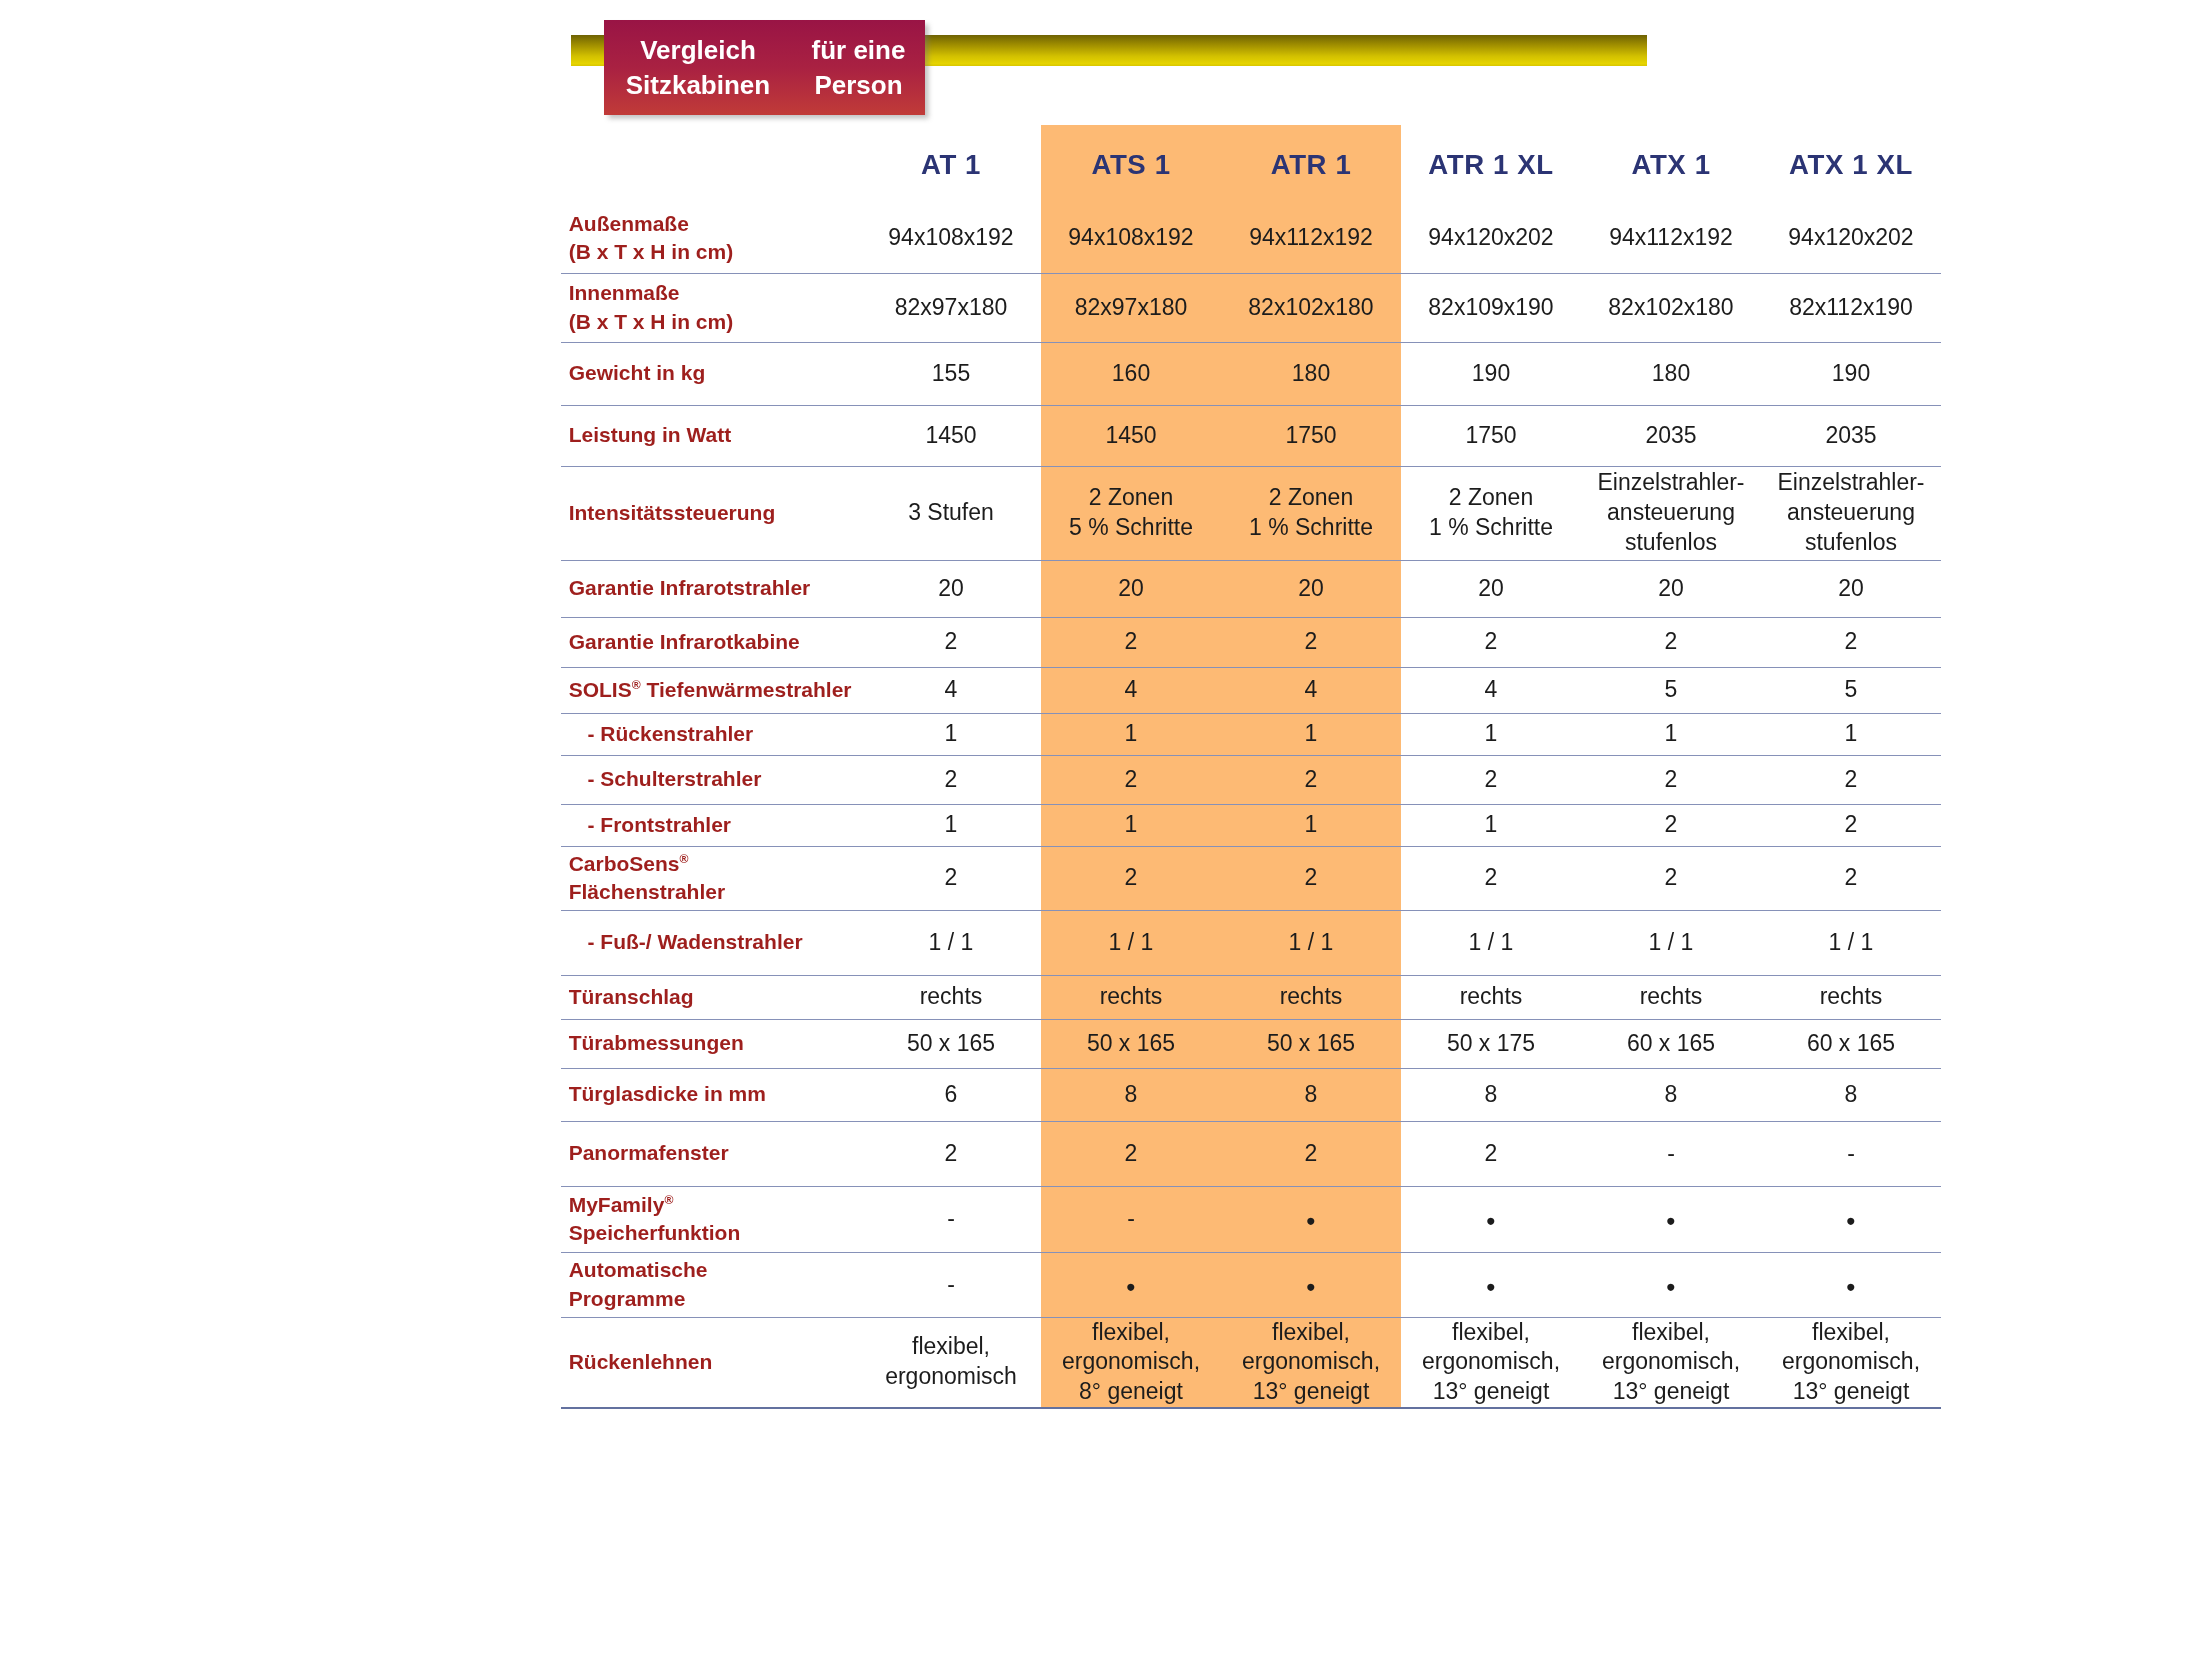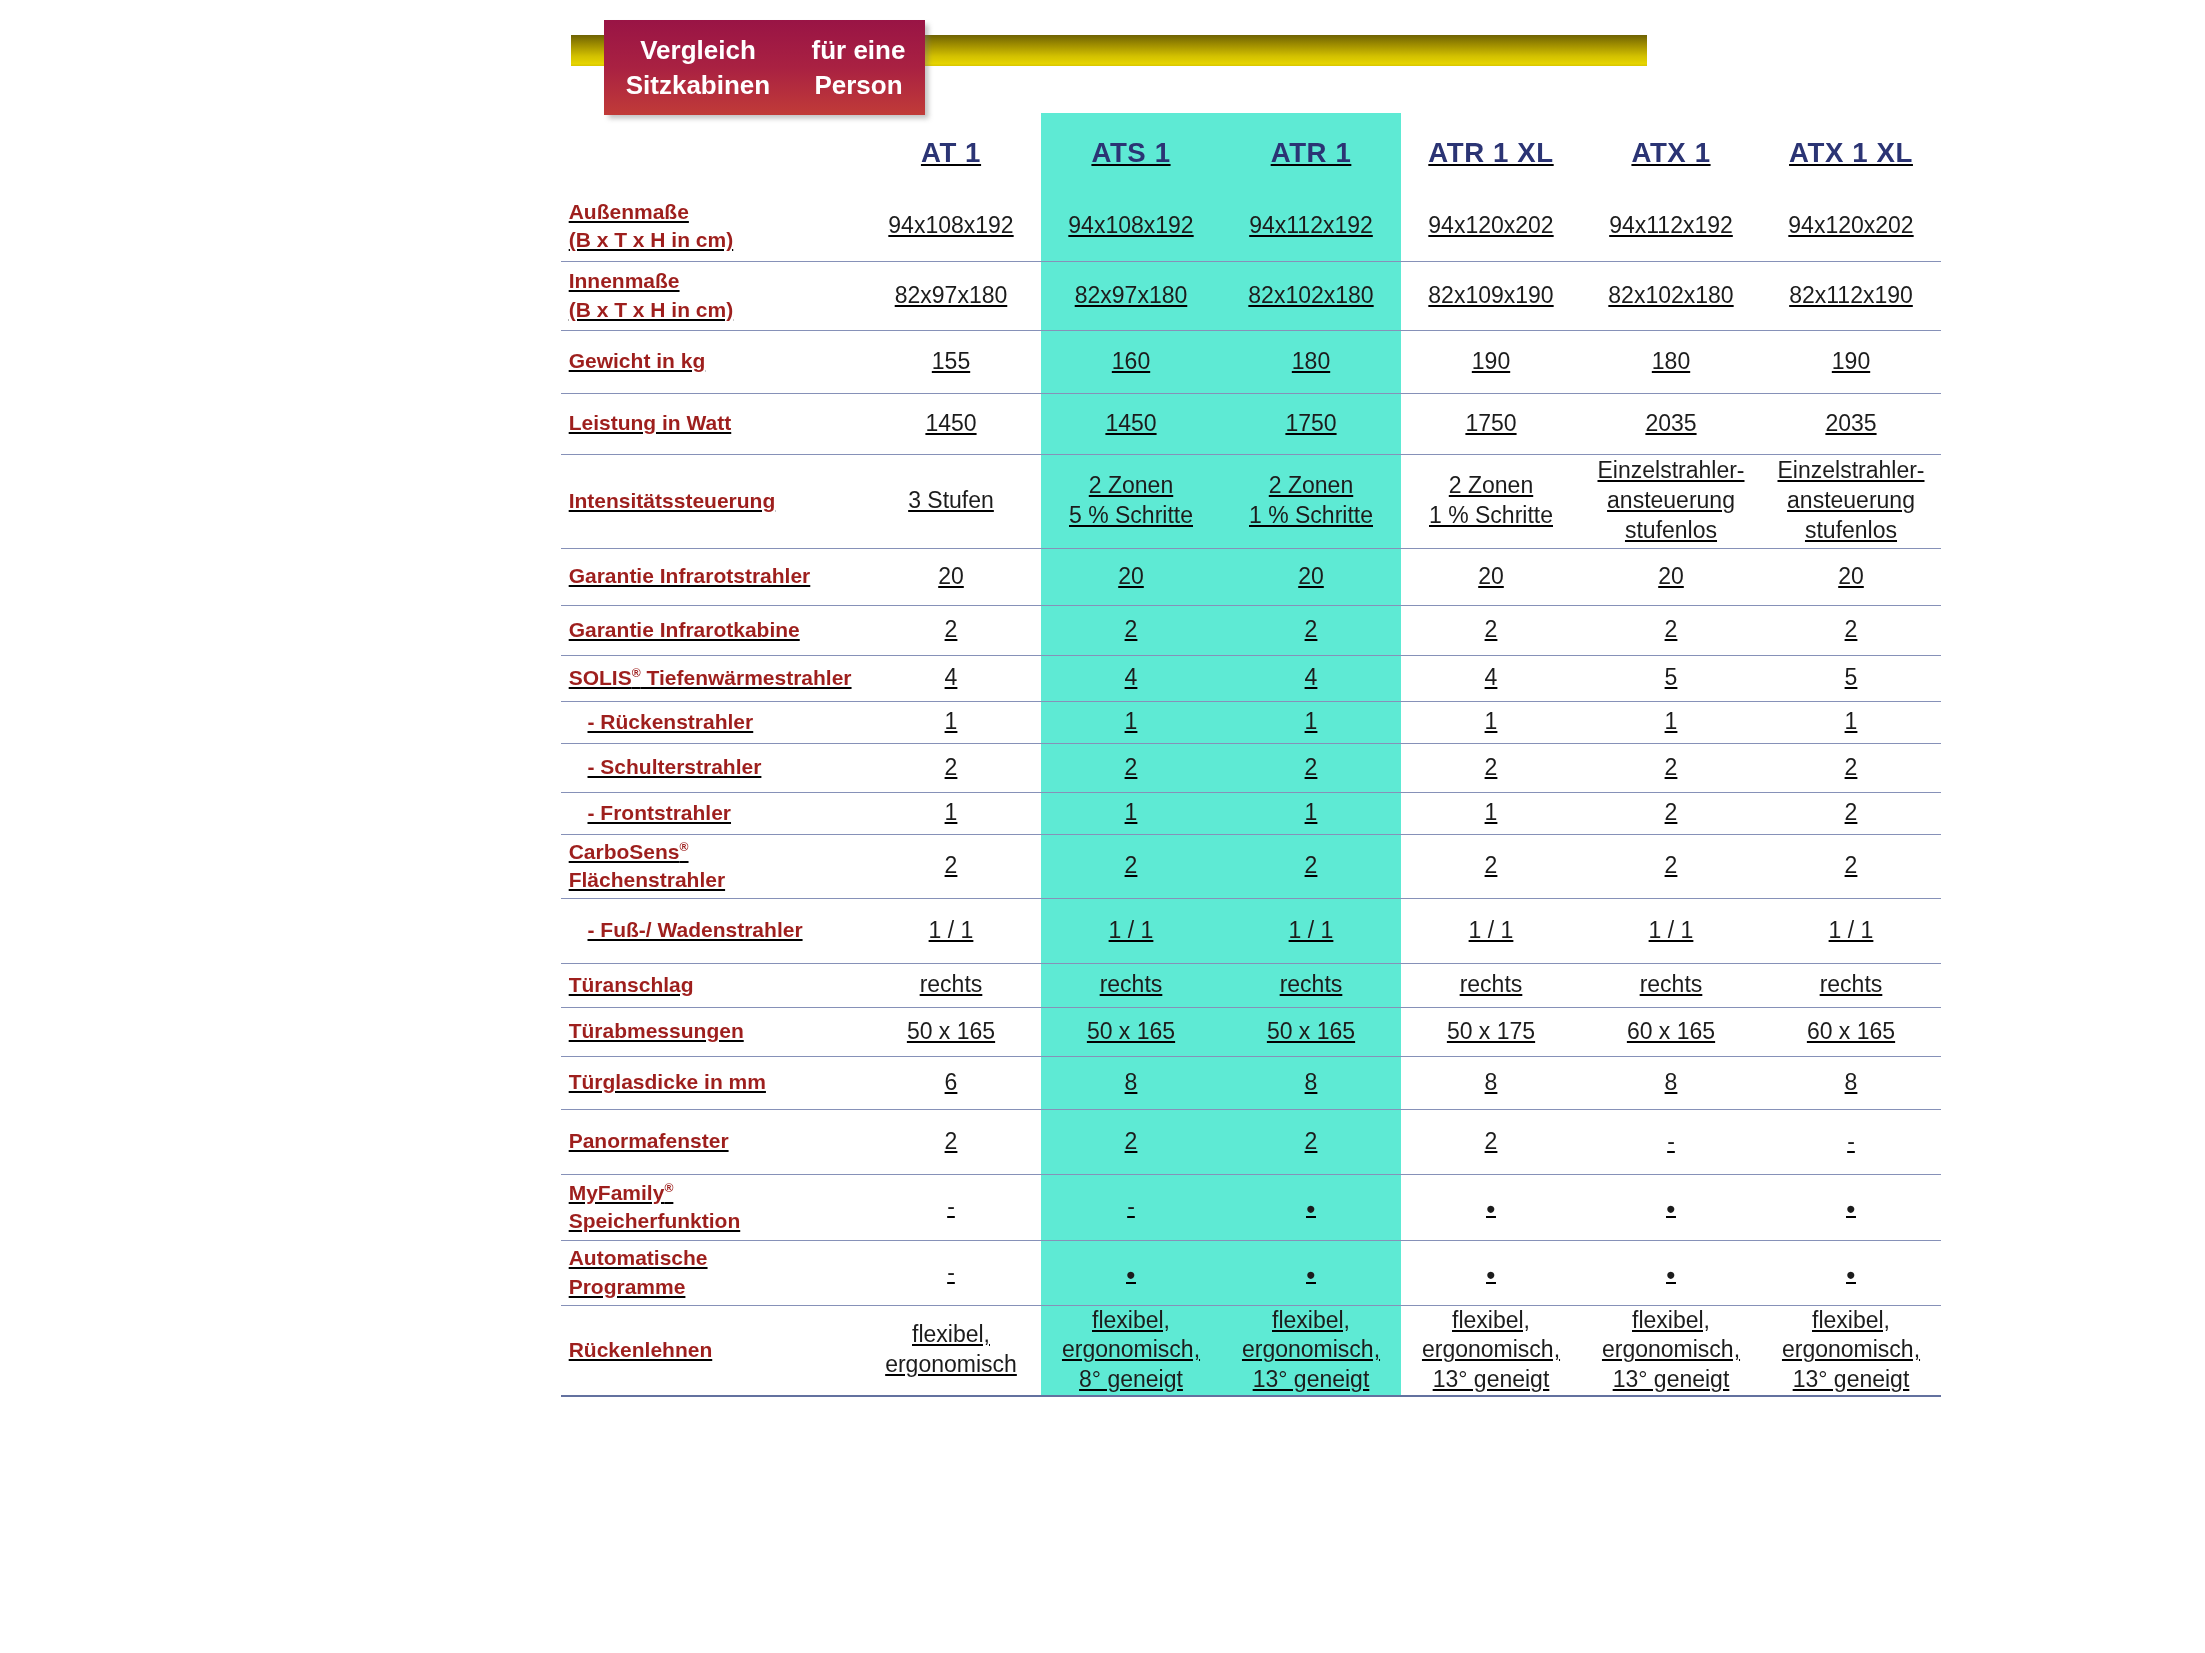--- a/index.html
+++ b/index.html
@@ -8,33 +8,33 @@
 
   .accent-bar{position:absolute;left:571px;top:35px;width:1076px;height:31px;z-index:1;
         background:linear-gradient(180deg,#6e6203 0%,#a08e00 32%,#d2c000 68%,#e6d400 92%,#d8c600 100%);}
 
   .title-box{position:absolute;left:604px;top:20px;width:321px;height:95px;z-index:2;
         background:linear-gradient(180deg,#991445 0%,#a92142 50%,#c13b38 100%);
         color:#ffffff;font-size:26px;font-weight:bold;line-height:1.32;
         display:flex;flex-direction:row;align-items:center;justify-content:center;text-align:center;
         box-shadow:3.9px 3.9px 5px rgba(120,120,120,0.45);}
 
-  table.cmp{position:absolute;left:561px;top:113px;width:1378px;z-index:2;
-        border-collapse:collapse;table-layout:fixed;text-decoration:underline;}
+  table.cmp{position:absolute;left:561px;top:125px;width:1378px;z-index:2;
+        border-collapse:collapse;table-layout:fixed;}
   .cmp th,.cmp td{padding:0;margin:0;}
   .cmp thead th{height:79px;color:#2b3474;font-size:27.6px;font-weight:bold;
         text-align:center;vertical-align:middle;letter-spacing:0.6px;}
   .cmp td.lbl{color:#9e1f1d;font-size:21px;font-weight:bold;text-align:left;
         vertical-align:middle;padding-left:7.7px;white-space:nowrap;line-height:1.35;}
   .cmp td.lbl.sub{padding-left:26.5px;}
   .cmp td.val{color:#1c1c1c;font-size:23px;text-align:center;vertical-align:middle;
         white-space:nowrap;line-height:1.3;}
   .cmp tbody td{border-bottom:1.7px solid #8691b8;}
   .cmp tbody tr:last-child td{border-bottom:2.8px solid #63719f;}
-  .cmp .shaded{background:#5eead4;}
+  .cmp .shaded{background:#fdba74;}
   .cmp sup{font-size:58%;line-height:0;}
   .dot{font-size:16.5px;line-height:0;vertical-align:middle;}
 </style>
 </head>
 <body>
 
 <div class="page">
   <div class="accent-bar"></div>
   <div class="title-box">
     <span>Vergleich Sitzkabinen</span>

